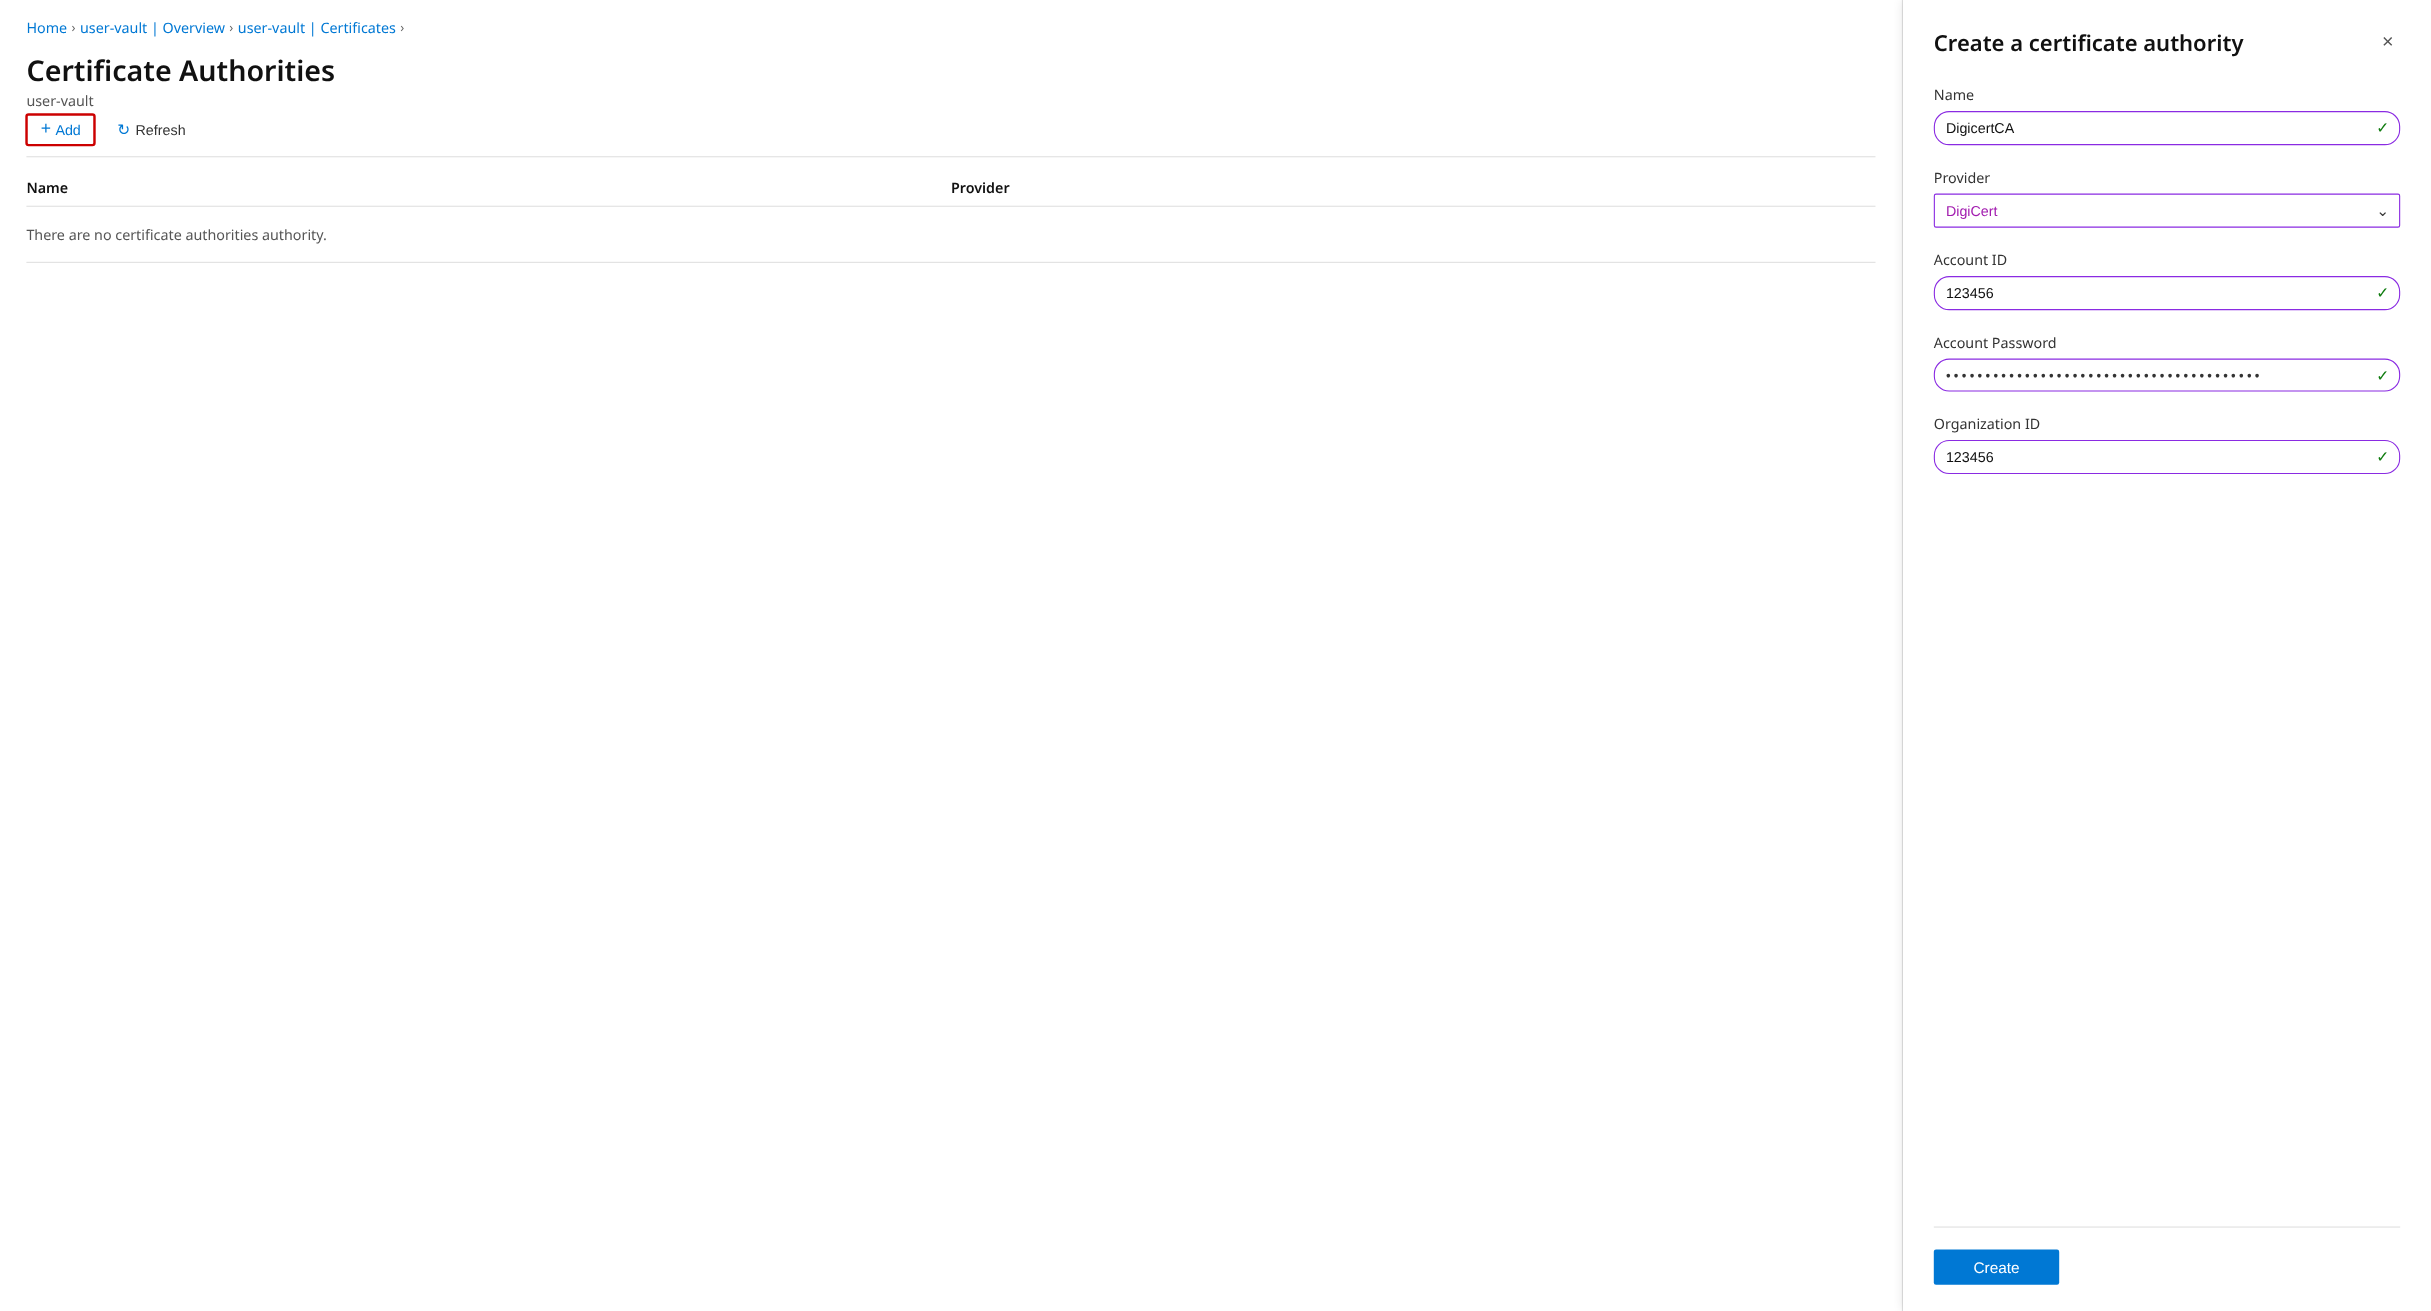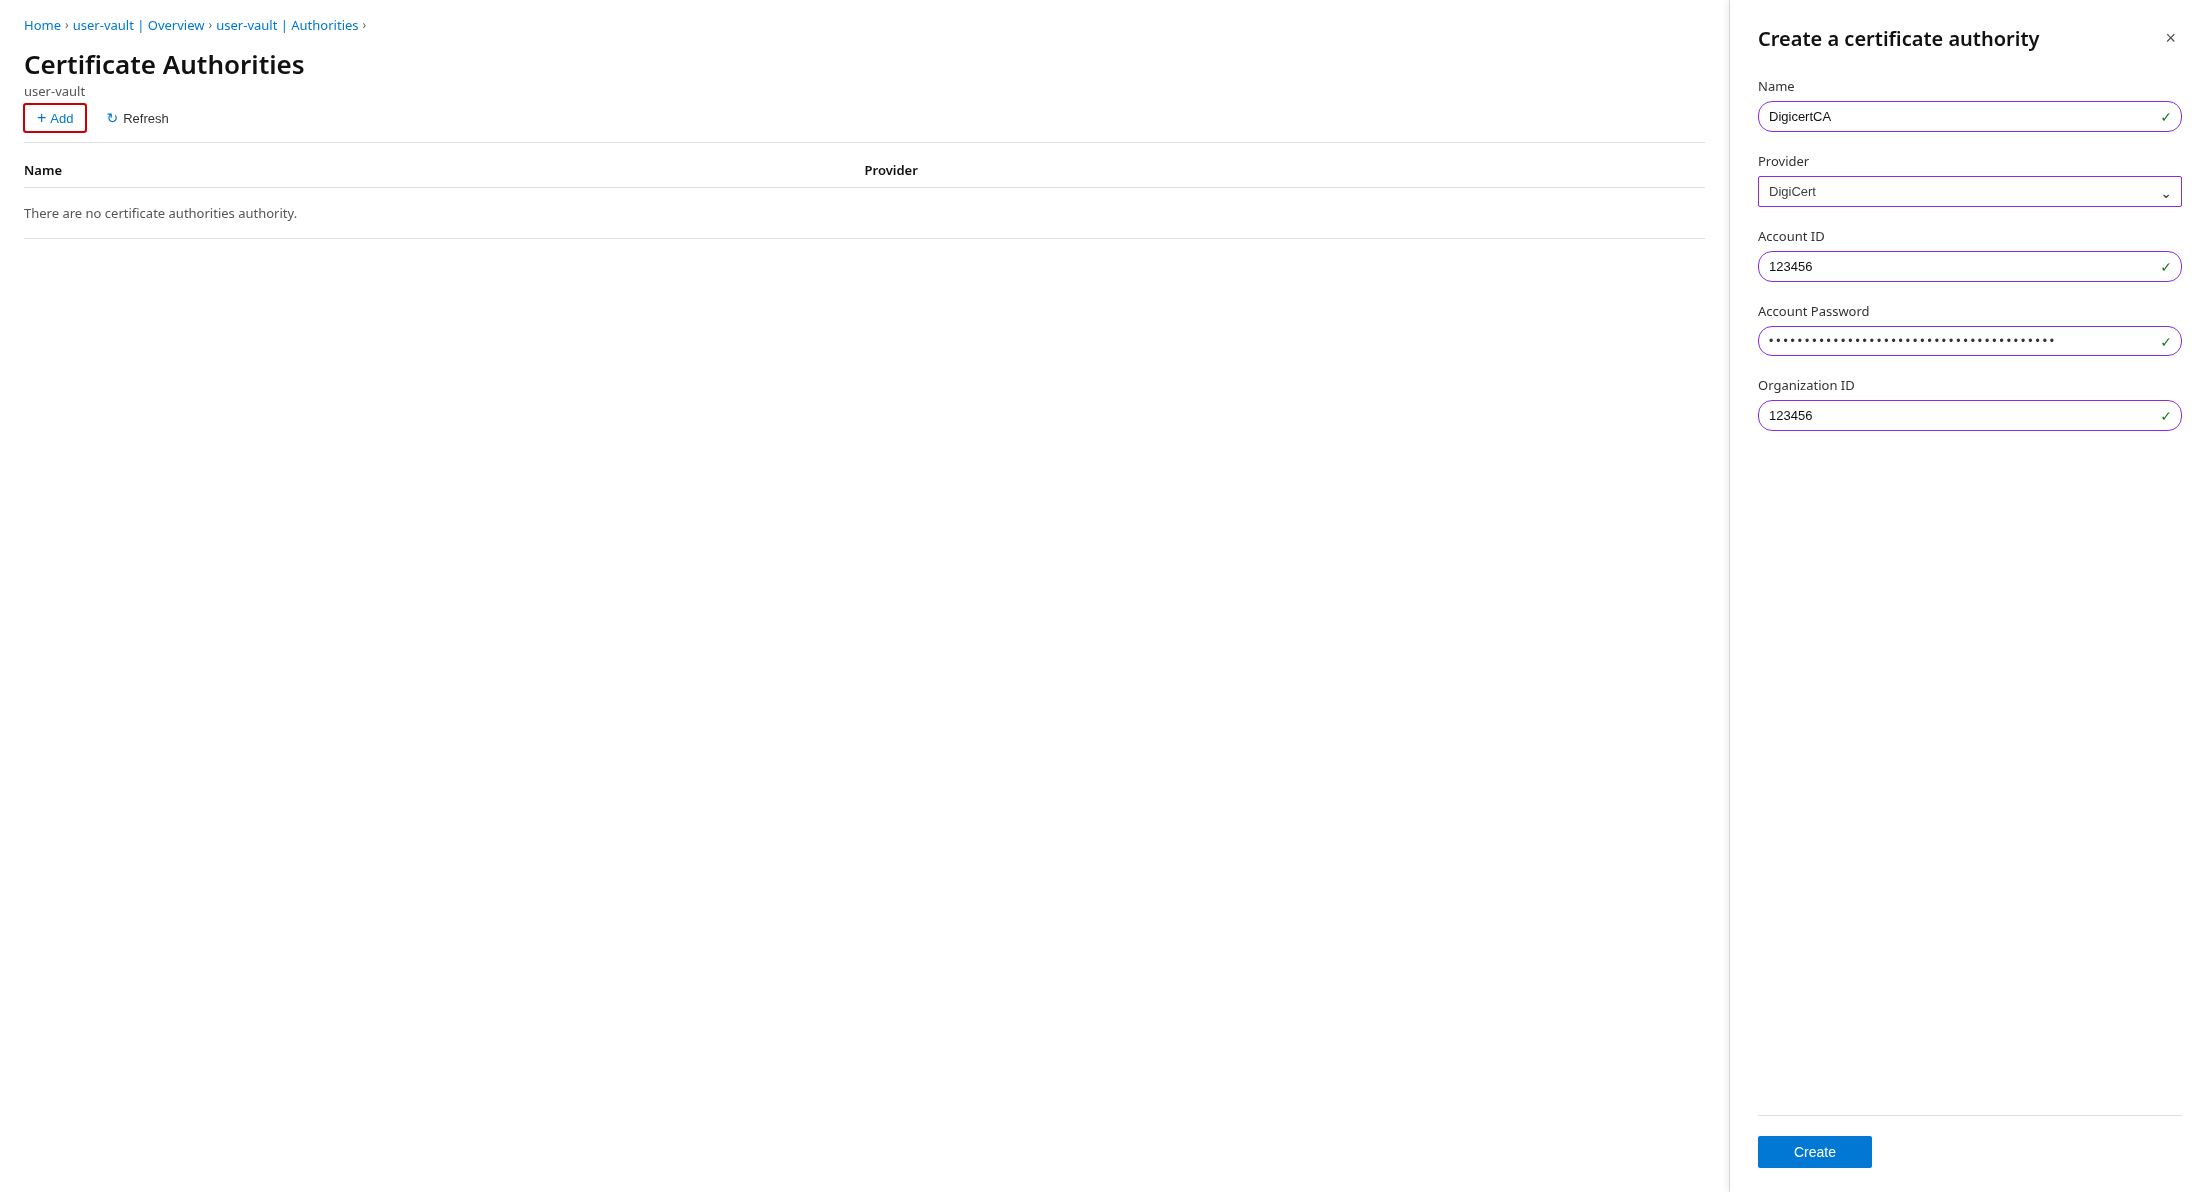--- a/index.html
+++ b/index.html
@@ -191,21 +191,21 @@
     }
     .select-wrapper {
       position: relative;
     }
     .form-select {
       width: 100%;
       padding: 7px 36px 7px 10px;
       border: 1px solid #8a2be2;
       border-radius: 2px;
       font-size: 13px;
-      color: #404040;
+      color: #a21caf;
       background: #fff;
       appearance: none;
       cursor: pointer;
       outline: none;
     }
     .select-arrow {
       position: absolute;
       right: 10px;
       top: 50%;
       transform: translateY(-50%);
@@ -238,21 +238,21 @@
 </head>
 <body>
 
 <div class="main-content">
 
   <nav class="breadcrumb">
     <a href="#">Home</a>
     <span class="breadcrumb-separator">›</span>
     <a href="#">user-vault | Overview</a>
     <span class="breadcrumb-separator">›</span>
-    <a href="#">user-vault | Authorities</a>
+    <a href="#">user-vault | Certificates</a>
     <span class="breadcrumb-separator">›</span>
   </nav>
 
   <h1 class="page-title">Certificate Authorities</h1>
   <p class="page-subtitle">user-vault</p>
 
   <div class="toolbar">
     <button class="btn-add">
       <span class="plus-icon">+</span>
       <span>Add</span>

